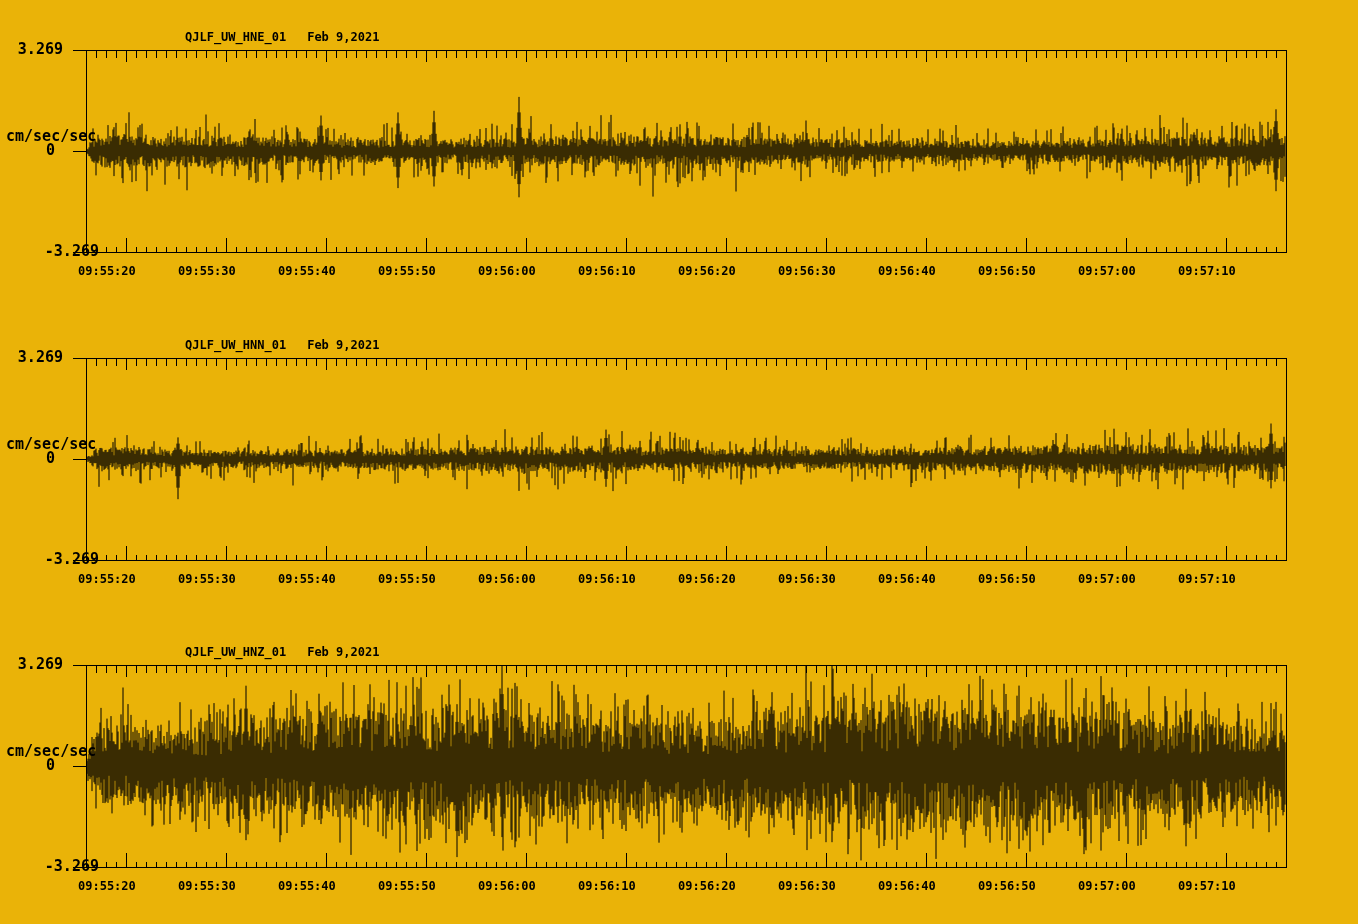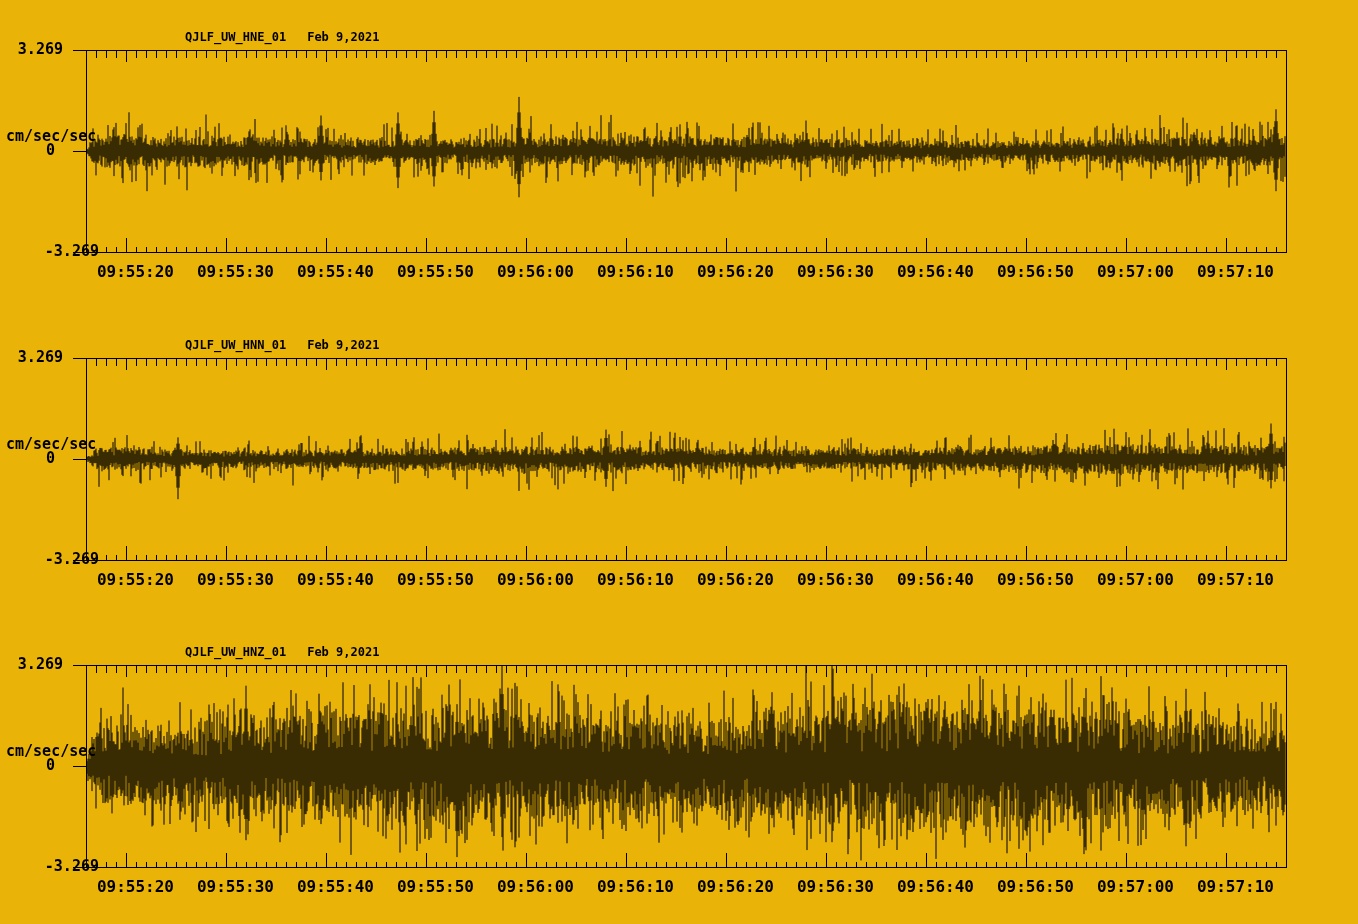--- a/index.html
+++ b/index.html
@@ -7,21 +7,21 @@
        font-family:"DejaVu Sans Mono","Liberation Mono",monospace;font-weight:bold;color:#000;}
   .panel{position:absolute;left:0;width:1358px;height:300px;}
   .panel-svg{position:absolute;left:0;top:0;}
   .trace-title{position:absolute;left:185px;top:31px;font-size:12px;line-height:13px;white-space:pre;}
   .trace-title .date{margin-left:21px;}
   .ylab{position:absolute;font-size:15px;line-height:13px;text-align:right;}
   .ylab-max{left:0;top:43px;width:63px;}
   .ylab-unit{left:6px;top:130px;width:90px;text-align:center;}
   .ylab-zero{left:0;top:144px;width:55px;}
   .ylab-min{left:0;top:245px;width:63px;margin-left:36px;}
-  .xlab{position:absolute;top:265px;width:96px;font-size:16px;line-height:13px;text-align:right;}
+  .xlab{position:absolute;top:265px;width:96px;font-size:12px;line-height:13px;text-align:left;}
 </style>
 </head>
 <body>
 
 <div id="app">
 
   <div class="panel" style="top:0">
     <svg class="panel-svg" width="1358" height="295">
         <rect x="86.5" y="50.5" width="1200" height="202" fill="none" stroke="#000" stroke-width="1" shape-rendering="crispEdges"></rect>
         <path d="M96.5 50.5L96.5 57.5M96.5 252.5L96.5 246.5M106.5 50.5L106.5 57.5M106.5 252.5L106.5 246.5M116.5 50.5L116.5 57.5M116.5 252.5L116.5 246.5M126.5 50.5L126.5 61.5M126.5 252.5L126.5 237.5M136.5 50.5L136.5 57.5M136.5 252.5L136.5 246.5M146.5 50.5L146.5 57.5M146.5 252.5L146.5 246.5M156.5 50.5L156.5 57.5M156.5 252.5L156.5 246.5M166.5 50.5L166.5 57.5M166.5 252.5L166.5 246.5M176.5 50.5L176.5 57.5M176.5 252.5L176.5 246.5M186.5 50.5L186.5 57.5M186.5 252.5L186.5 246.5M196.5 50.5L196.5 57.5M196.5 252.5L196.5 246.5M206.5 50.5L206.5 57.5M206.5 252.5L206.5 246.5M216.5 50.5L216.5 57.5M216.5 252.5L216.5 246.5M226.5 50.5L226.5 61.5M226.5 252.5L226.5 237.5M236.5 50.5L236.5 57.5M236.5 252.5L236.5 246.5M246.5 50.5L246.5 57.5M246.5 252.5L246.5 246.5M256.5 50.5L256.5 57.5M256.5 252.5L256.5 246.5M266.5 50.5L266.5 57.5M266.5 252.5L266.5 246.5M276.5 50.5L276.5 57.5M276.5 252.5L276.5 246.5M286.5 50.5L286.5 57.5M286.5 252.5L286.5 246.5M296.5 50.5L296.5 57.5M296.5 252.5L296.5 246.5M306.5 50.5L306.5 57.5M306.5 252.5L306.5 246.5M316.5 50.5L316.5 57.5M316.5 252.5L316.5 246.5M326.5 50.5L326.5 61.5M326.5 252.5L326.5 237.5M336.5 50.5L336.5 57.5M336.5 252.5L336.5 246.5M346.5 50.5L346.5 57.5M346.5 252.5L346.5 246.5M356.5 50.5L356.5 57.5M356.5 252.5L356.5 246.5M366.5 50.5L366.5 57.5M366.5 252.5L366.5 246.5M376.5 50.5L376.5 57.5M376.5 252.5L376.5 246.5M386.5 50.5L386.5 57.5M386.5 252.5L386.5 246.5M396.5 50.5L396.5 57.5M396.5 252.5L396.5 246.5M406.5 50.5L406.5 57.5M406.5 252.5L406.5 246.5M416.5 50.5L416.5 57.5M416.5 252.5L416.5 246.5M426.5 50.5L426.5 61.5M426.5 252.5L426.5 237.5M436.5 50.5L436.5 57.5M436.5 252.5L436.5 246.5M446.5 50.5L446.5 57.5M446.5 252.5L446.5 246.5M456.5 50.5L456.5 57.5M456.5 252.5L456.5 246.5M466.5 50.5L466.5 57.5M466.5 252.5L466.5 246.5M476.5 50.5L476.5 57.5M476.5 252.5L476.5 246.5M486.5 50.5L486.5 57.5M486.5 252.5L486.5 246.5M496.5 50.5L496.5 57.5M496.5 252.5L496.5 246.5M506.5 50.5L506.5 57.5M506.5 252.5L506.5 246.5M516.5 50.5L516.5 57.5M516.5 252.5L516.5 246.5M526.5 50.5L526.5 61.5M526.5 252.5L526.5 237.5M536.5 50.5L536.5 57.5M536.5 252.5L536.5 246.5M546.5 50.5L546.5 57.5M546.5 252.5L546.5 246.5M556.5 50.5L556.5 57.5M556.5 252.5L556.5 246.5M566.5 50.5L566.5 57.5M566.5 252.5L566.5 246.5M576.5 50.5L576.5 57.5M576.5 252.5L576.5 246.5M586.5 50.5L586.5 57.5M586.5 252.5L586.5 246.5M596.5 50.5L596.5 57.5M596.5 252.5L596.5 246.5M606.5 50.5L606.5 57.5M606.5 252.5L606.5 246.5M616.5 50.5L616.5 57.5M616.5 252.5L616.5 246.5M626.5 50.5L626.5 61.5M626.5 252.5L626.5 237.5M636.5 50.5L636.5 57.5M636.5 252.5L636.5 246.5M646.5 50.5L646.5 57.5M646.5 252.5L646.5 246.5M656.5 50.5L656.5 57.5M656.5 252.5L656.5 246.5M666.5 50.5L666.5 57.5M666.5 252.5L666.5 246.5M676.5 50.5L676.5 57.5M676.5 252.5L676.5 246.5M686.5 50.5L686.5 57.5M686.5 252.5L686.5 246.5M696.5 50.5L696.5 57.5M696.5 252.5L696.5 246.5M706.5 50.5L706.5 57.5M706.5 252.5L706.5 246.5M716.5 50.5L716.5 57.5M716.5 252.5L716.5 246.5M726.5 50.5L726.5 61.5M726.5 252.5L726.5 237.5M736.5 50.5L736.5 57.5M736.5 252.5L736.5 246.5M746.5 50.5L746.5 57.5M746.5 252.5L746.5 246.5M756.5 50.5L756.5 57.5M756.5 252.5L756.5 246.5M766.5 50.5L766.5 57.5M766.5 252.5L766.5 246.5M776.5 50.5L776.5 57.5M776.5 252.5L776.5 246.5M786.5 50.5L786.5 57.5M786.5 252.5L786.5 246.5M796.5 50.5L796.5 57.5M796.5 252.5L796.5 246.5M806.5 50.5L806.5 57.5M806.5 252.5L806.5 246.5M816.5 50.5L816.5 57.5M816.5 252.5L816.5 246.5M826.5 50.5L826.5 61.5M826.5 252.5L826.5 237.5M836.5 50.5L836.5 57.5M836.5 252.5L836.5 246.5M846.5 50.5L846.5 57.5M846.5 252.5L846.5 246.5M856.5 50.5L856.5 57.5M856.5 252.5L856.5 246.5M866.5 50.5L866.5 57.5M866.5 252.5L866.5 246.5M876.5 50.5L876.5 57.5M876.5 252.5L876.5 246.5M886.5 50.5L886.5 57.5M886.5 252.5L886.5 246.5M896.5 50.5L896.5 57.5M896.5 252.5L896.5 246.5M906.5 50.5L906.5 57.5M906.5 252.5L906.5 246.5M916.5 50.5L916.5 57.5M916.5 252.5L916.5 246.5M926.5 50.5L926.5 61.5M926.5 252.5L926.5 237.5M936.5 50.5L936.5 57.5M936.5 252.5L936.5 246.5M946.5 50.5L946.5 57.5M946.5 252.5L946.5 246.5M956.5 50.5L956.5 57.5M956.5 252.5L956.5 246.5M966.5 50.5L966.5 57.5M966.5 252.5L966.5 246.5M976.5 50.5L976.5 57.5M976.5 252.5L976.5 246.5M986.5 50.5L986.5 57.5M986.5 252.5L986.5 246.5M996.5 50.5L996.5 57.5M996.5 252.5L996.5 246.5M1006.5 50.5L1006.5 57.5M1006.5 252.5L1006.5 246.5M1016.5 50.5L1016.5 57.5M1016.5 252.5L1016.5 246.5M1026.5 50.5L1026.5 61.5M1026.5 252.5L1026.5 237.5M1036.5 50.5L1036.5 57.5M1036.5 252.5L1036.5 246.5M1046.5 50.5L1046.5 57.5M1046.5 252.5L1046.5 246.5M1056.5 50.5L1056.5 57.5M1056.5 252.5L1056.5 246.5M1066.5 50.5L1066.5 57.5M1066.5 252.5L1066.5 246.5M1076.5 50.5L1076.5 57.5M1076.5 252.5L1076.5 246.5M1086.5 50.5L1086.5 57.5M1086.5 252.5L1086.5 246.5M1096.5 50.5L1096.5 57.5M1096.5 252.5L1096.5 246.5M1106.5 50.5L1106.5 57.5M1106.5 252.5L1106.5 246.5M1116.5 50.5L1116.5 57.5M1116.5 252.5L1116.5 246.5M1126.5 50.5L1126.5 61.5M1126.5 252.5L1126.5 237.5M1136.5 50.5L1136.5 57.5M1136.5 252.5L1136.5 246.5M1146.5 50.5L1146.5 57.5M1146.5 252.5L1146.5 246.5M1156.5 50.5L1156.5 57.5M1156.5 252.5L1156.5 246.5M1166.5 50.5L1166.5 57.5M1166.5 252.5L1166.5 246.5M1176.5 50.5L1176.5 57.5M1176.5 252.5L1176.5 246.5M1186.5 50.5L1186.5 57.5M1186.5 252.5L1186.5 246.5M1196.5 50.5L1196.5 57.5M1196.5 252.5L1196.5 246.5M1206.5 50.5L1206.5 57.5M1206.5 252.5L1206.5 246.5M1216.5 50.5L1216.5 57.5M1216.5 252.5L1216.5 246.5M1226.5 50.5L1226.5 61.5M1226.5 252.5L1226.5 237.5M1236.5 50.5L1236.5 57.5M1236.5 252.5L1236.5 246.5M1246.5 50.5L1246.5 57.5M1246.5 252.5L1246.5 246.5M1256.5 50.5L1256.5 57.5M1256.5 252.5L1256.5 246.5M1266.5 50.5L1266.5 57.5M1266.5 252.5L1266.5 246.5M1276.5 50.5L1276.5 57.5M1276.5 252.5L1276.5 246.5M73 50.5L86.5 50.5M73 151.5L86.5 151.5M73 252.5L86.5 252.5" stroke="#000" stroke-width="1" fill="none" shape-rendering="crispEdges"></path>

